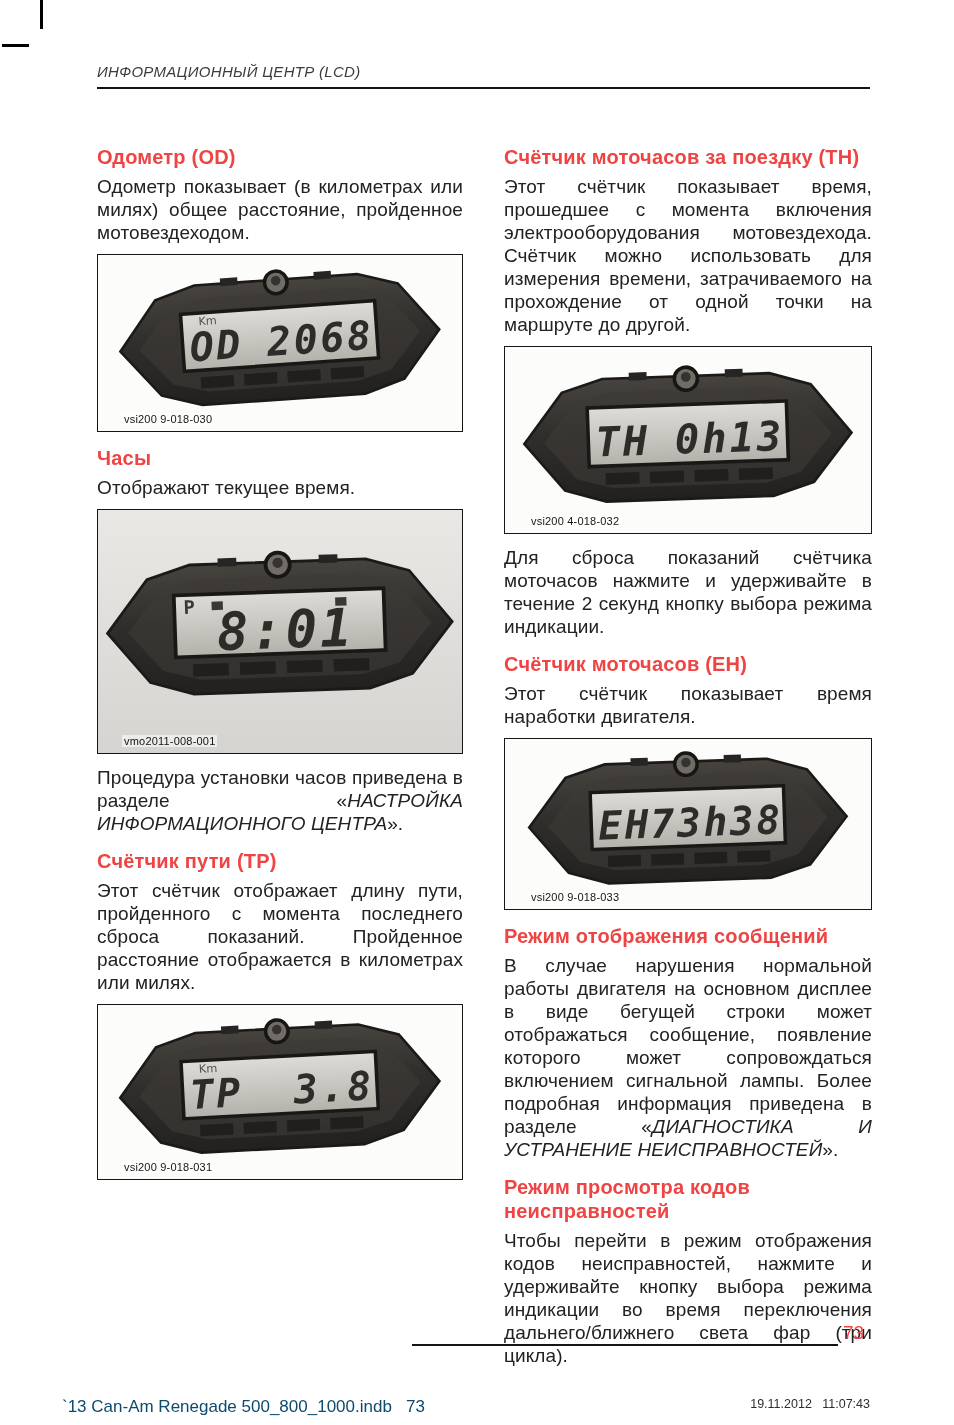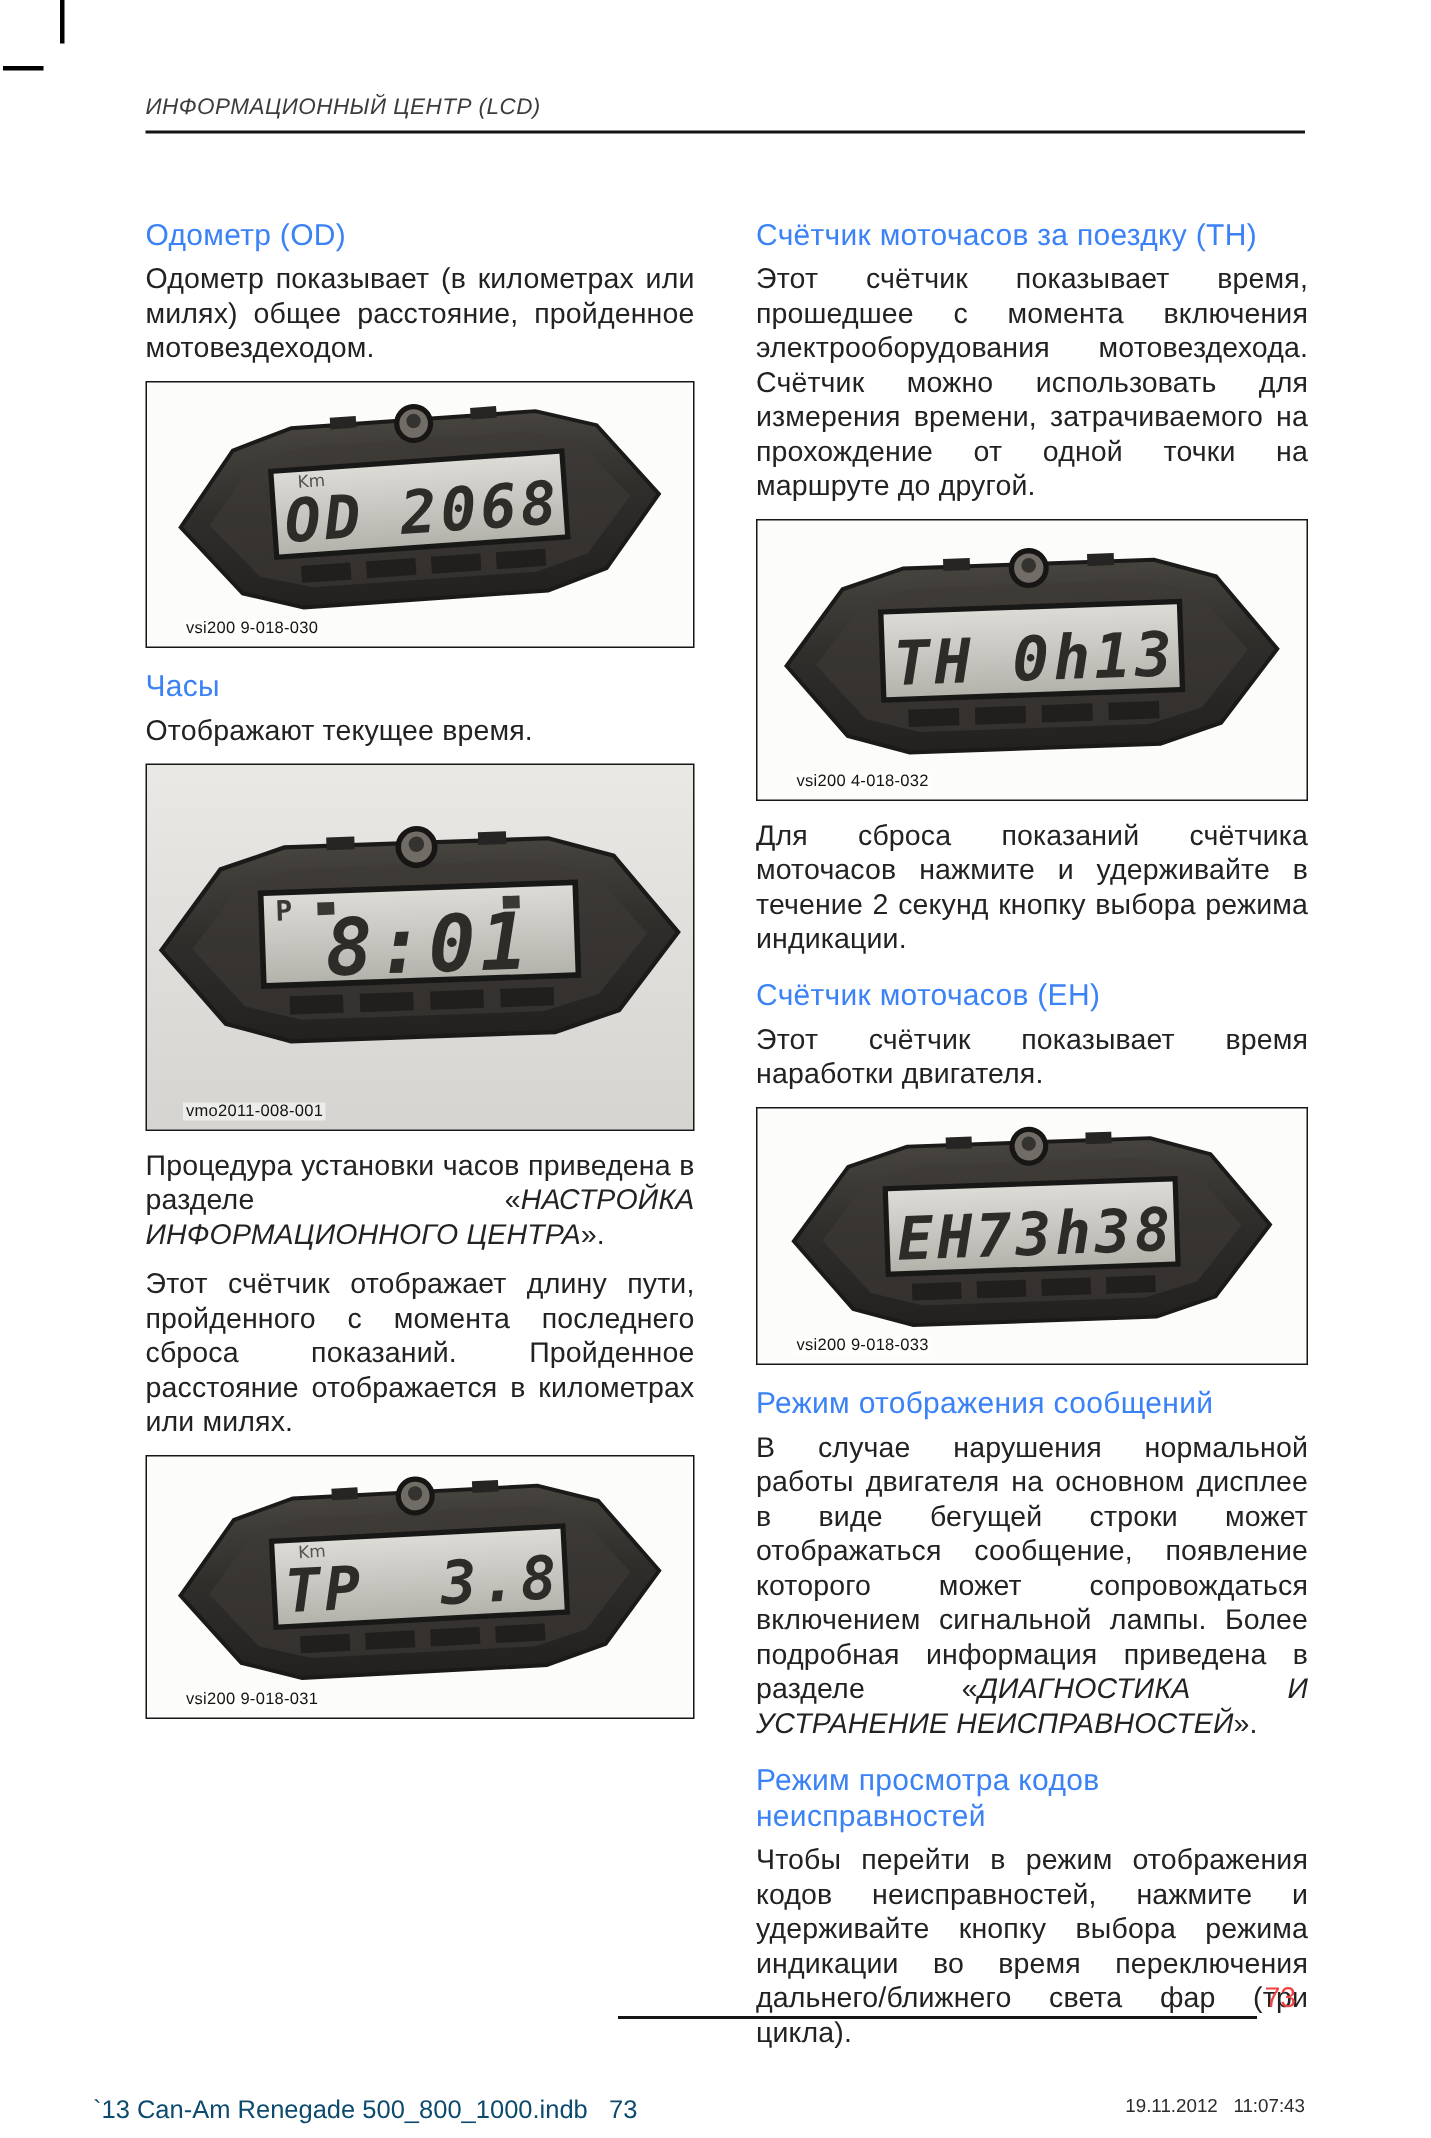--- a/index.html
+++ b/index.html
@@ -20,21 +20,21 @@
   }
   .head-rule { position:absolute; left:97px; top:87px; width:773px; height:2px; background:#141414; }
 
   
   .col { position:absolute; top:145px; width:366px; }
   .col-left  { left:97px; }
   .col-right { left:504px; width:368px; }
   .col > *:first-child { margin-top:0; }
 
   h2 {
-    font-size:20px; line-height:24px; font-weight:normal; color:#3b82f6;
+    font-size:20px; line-height:24px; font-weight:bold; color:#ef4444;
     letter-spacing:.2px; margin:14px 0 6px;
   }
   p {
     font-size:19px; line-height:23px; color:#222;
     text-align:justify; letter-spacing:.1px; margin:0 0 10px;
   }
   p i { font-style:italic; }
 
   
   .figure {
@@ -150,20 +150,21 @@
           <rect x="146" y="124" width="38" height="13" fill="#201f1e"></rect>
           <rect x="196" y="124" width="38" height="13" fill="#201f1e"></rect>
           <rect x="246" y="124" width="38" height="13" fill="#201f1e"></rect>
         </svg>
       </div>
       <span class="caption">vmo2011-008-001</span>
     </div>
 
     <p><span>Процедура установки часов приведена в разделе «</span><i>НАСТРОЙКА ИНФОРМАЦИОННОГО ЦЕНТРА</i><span>».</span></p>
 
+    <h2>Счётчик пути (TP)</h2>
     <p>Этот счётчик отображает длину пути, пройденного с момента последнего сброса показаний. Пройденное расстояние отображается в километрах или милях.</p>
 
     <div class="figure fig3">
       <div class="gauge-wrap">
         <svg class="g3" viewBox="0 0 380 172">
           <polygon points="6,88 50,32 96,18 284,18 330,32 374,88 330,142 284,156 96,156 50,142" fill="url(#housegrad)" stroke="#1b1a19" stroke-width="3"></polygon>
           <polygon points="28,88 64,44 104,33 276,33 316,44 352,88 316,130 276,141 104,141 64,130" fill="#3d3b37" opacity="0.6"></polygon>
           <rect x="126" y="12" width="20" height="9" fill="#262523"></rect>
           <rect x="234" y="12" width="20" height="9" fill="#262523"></rect>
           <circle cx="190" cy="21" r="15" fill="#171615"></circle>

